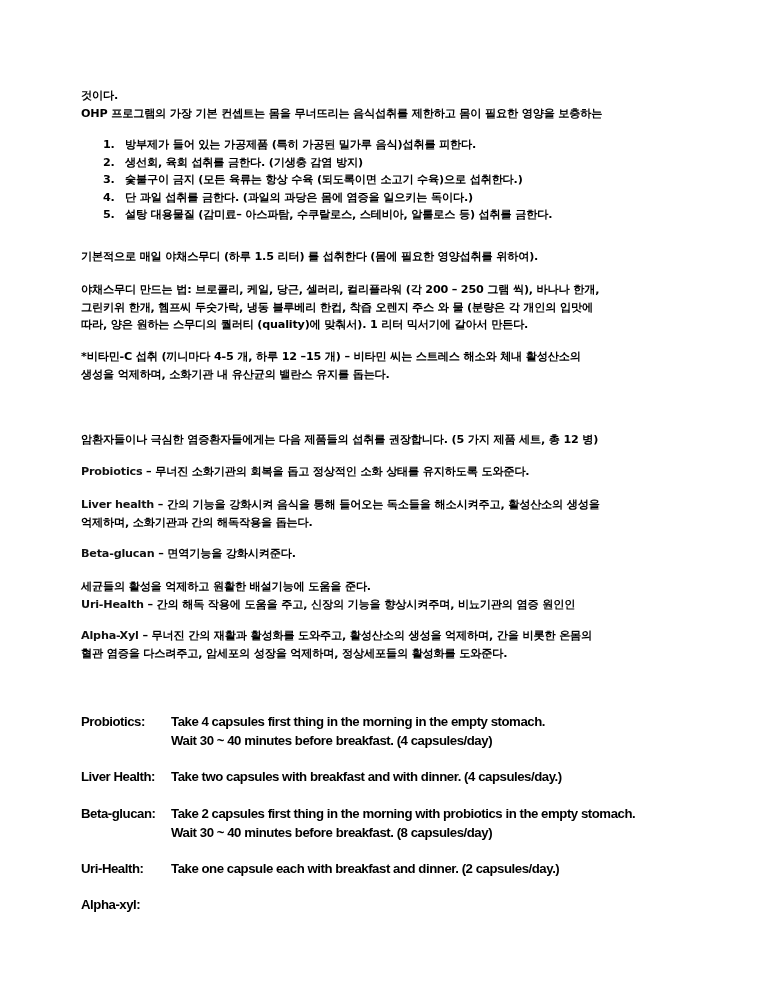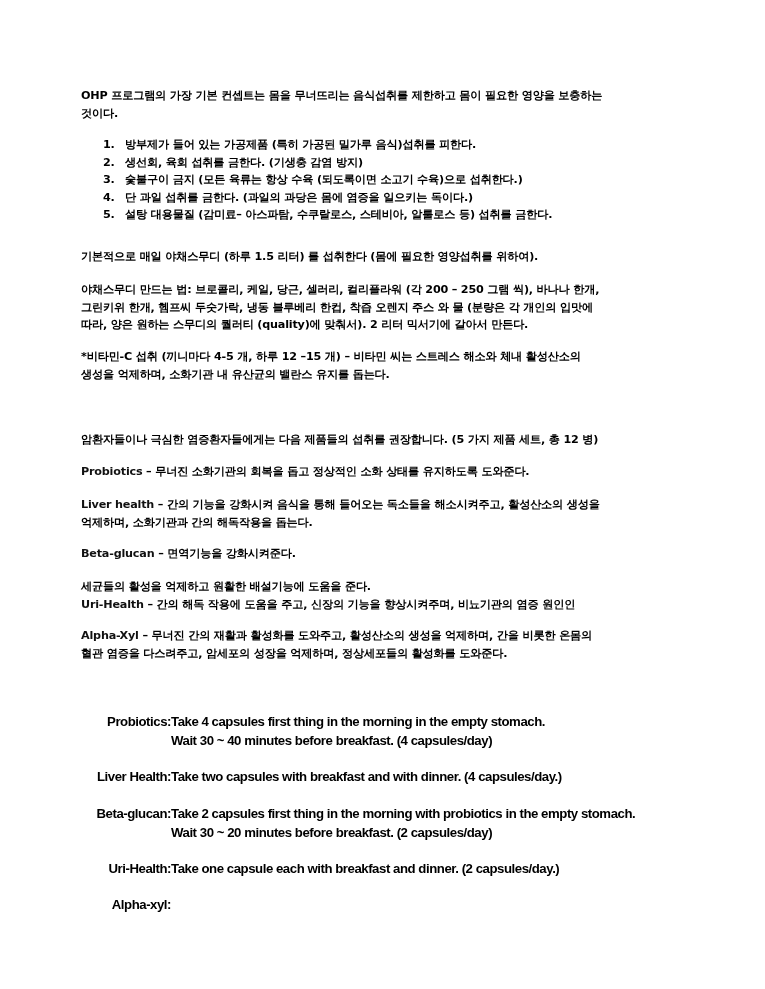--- a/index.html
+++ b/index.html
@@ -6,30 +6,30 @@
   body { width: 765px; height: 989px; position: relative; overflow: hidden;
          font-family: "DejaVu Sans", "Liberation Sans", sans-serif; color: #000; }
   .blk { position: absolute; left: 81px; width: 600px; font-size: 11.2px; font-weight: bold;
          line-height: 17.5px; letter-spacing: -0.2px; white-space: nowrap; }
   .list { position: absolute; left: 103px; font-size: 11.2px; font-weight: bold; line-height: 17.5px; letter-spacing: -0.2px; }
   .list .li { display: flex; white-space: nowrap; }
   .list .num { width: 22px; }
   .prod { color: #111; margin-top: 36px; }
   .dose { position: absolute; left: 81px; font-family: "Liberation Sans", sans-serif; font-weight: bold;
           font-size: 13.2px; line-height: 19px; letter-spacing: -0.45px; }
-  .dose .row { display: flex; text-align: right; }
+  .dose .row { display: flex; }
   .dose .lab { width: 90px; white-space: nowrap; }
   .dose .txt { white-space: nowrap; }
 </style>
 </head>
 <body>
 
 <div class="blk" style="top:87px">
+  <div>것이다.</div>
   <div>OHP 프로그램의 가장 기본 컨셉트는 몸을 무너뜨리는 음식섭취를 제한하고 몸이 필요한 영양을 보충하는</div>
-  <div>것이다.</div>
 </div>
 
 <div class="list" style="top:136px">
   <div class="li">
       <span class="num">1.</span>
       <span>방부제가 들어 있는 가공제품 (특히 가공된 밀가루 음식)섭취를 피한다.</span>
     </div>
   <div class="li">
       <span class="num">2.</span>
       <span>생선회, 육회 섭취를 금한다. (기생충 감염 방지)</span>
@@ -46,21 +46,21 @@
       <span class="num">5.</span>
       <span>설탕 대용물질 (감미료– 아스파탐, 수쿠랄로스, 스테비아, 알룰로스 등) 섭취를 금한다.</span>
     </div>
 </div>
 
 <div class="blk" style="top:248px">기본적으로 매일 야채스무디 (하루 1.5 리터) 를 섭취한다 (몸에 필요한 영양섭취를 위하여).</div>
 
 <div class="blk" style="top:281px">
   <div>야채스무디 만드는 법: 브로콜리, 케일, 당근, 셀러리, 컬리플라워 (각 200 – 250 그램 씩), 바나나 한개,</div>
   <div>그린키위 한개, 헴프씨 두숫가락, 냉동 블루베리 한컵, 착즙 오렌지 주스 와 물 (분량은 각 개인의 입맛에</div>
-  <div>따라, 양은 원하는 스무디의 퀄러티 (quality)에 맞춰서).   2 리터 믹서기에 갈아서 만든다.</div>
+  <div>따라, 양은 원하는 스무디의 퀄러티 (quality)에 맞춰서).   1 리터 믹서기에 갈아서 만든다.</div>
 </div>
 
 <div class="blk" style="top:348px">
   <div>*비타민-C 섭취 (끼니마다 4-5 개, 하루 12 –15 개) – 비타민 씨는 스트레스 해소와 체내 활성산소의</div>
   <div>생성을 억제하며, 소화기관 내 유산균의 밸란스 유지를 돕는다.</div>
 </div>
 
 <div class="blk" style="top:431px">암환자들이나 극심한 염증환자들에게는 다음 제품들의 섭취를 권장합니다. (5 가지 제품 세트, 총 12 병)</div>
 
 <div class="blk" style="top:463px">
@@ -104,21 +104,21 @@
     </div>
 </div>
 
 <div class="dose" style="top:804px">
   <div class="row">
       <span class="lab">Beta-glucan:</span>
       <span class="txt">Take 2 capsules first thing in the morning with probiotics in the empty stomach.</span>
     </div>
   <div class="row">
       <span class="lab"></span>
-      <span class="txt">Wait 30 ~ 20 minutes before breakfast. (2 capsules/day)</span>
+      <span class="txt">Wait 30 ~ 40 minutes before breakfast. (8 capsules/day)</span>
     </div>
 </div>
 
 <div class="dose" style="top:859px">
   <div class="row">
       <span class="lab">Uri-Health:</span>
       <span class="txt">Take one capsule each with breakfast and dinner. (2 capsules/day.)</span>
     </div>
 </div>
 

